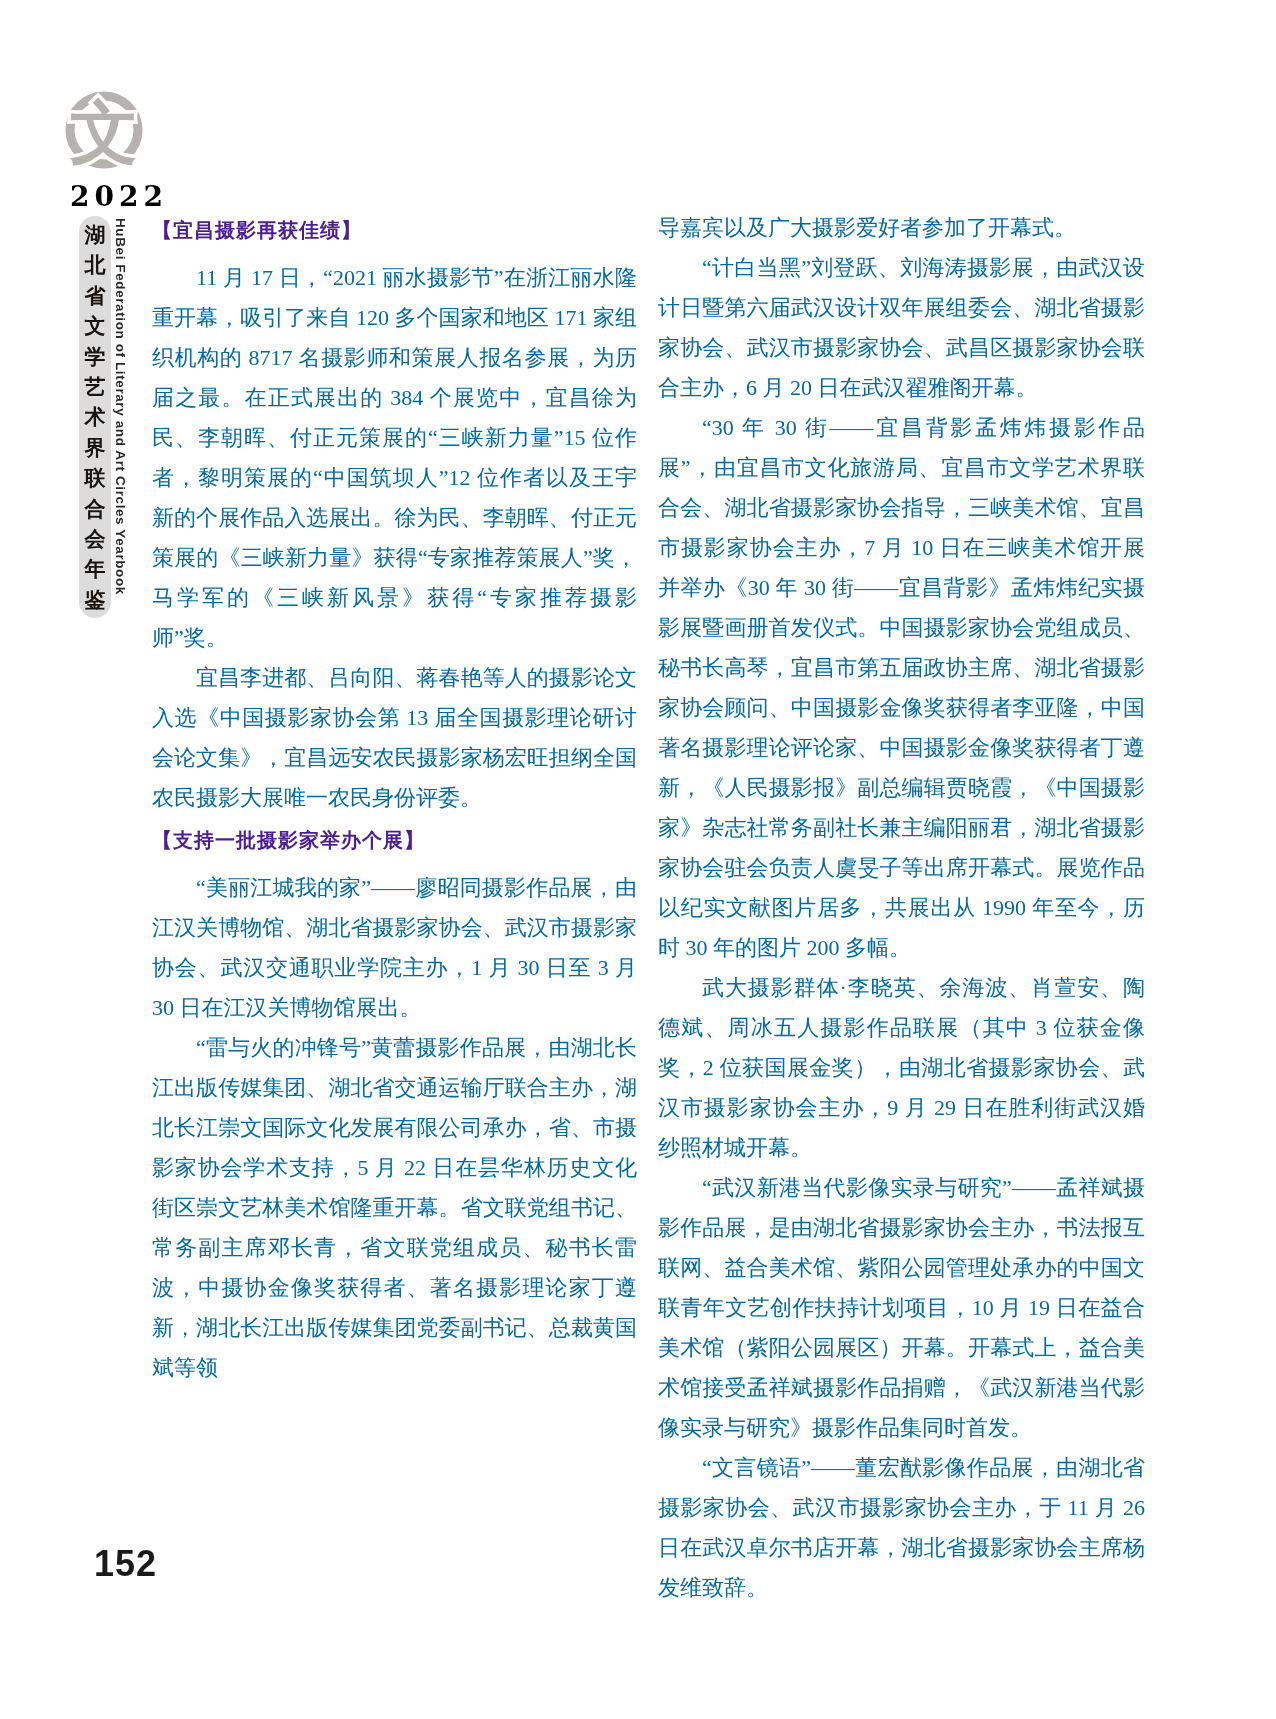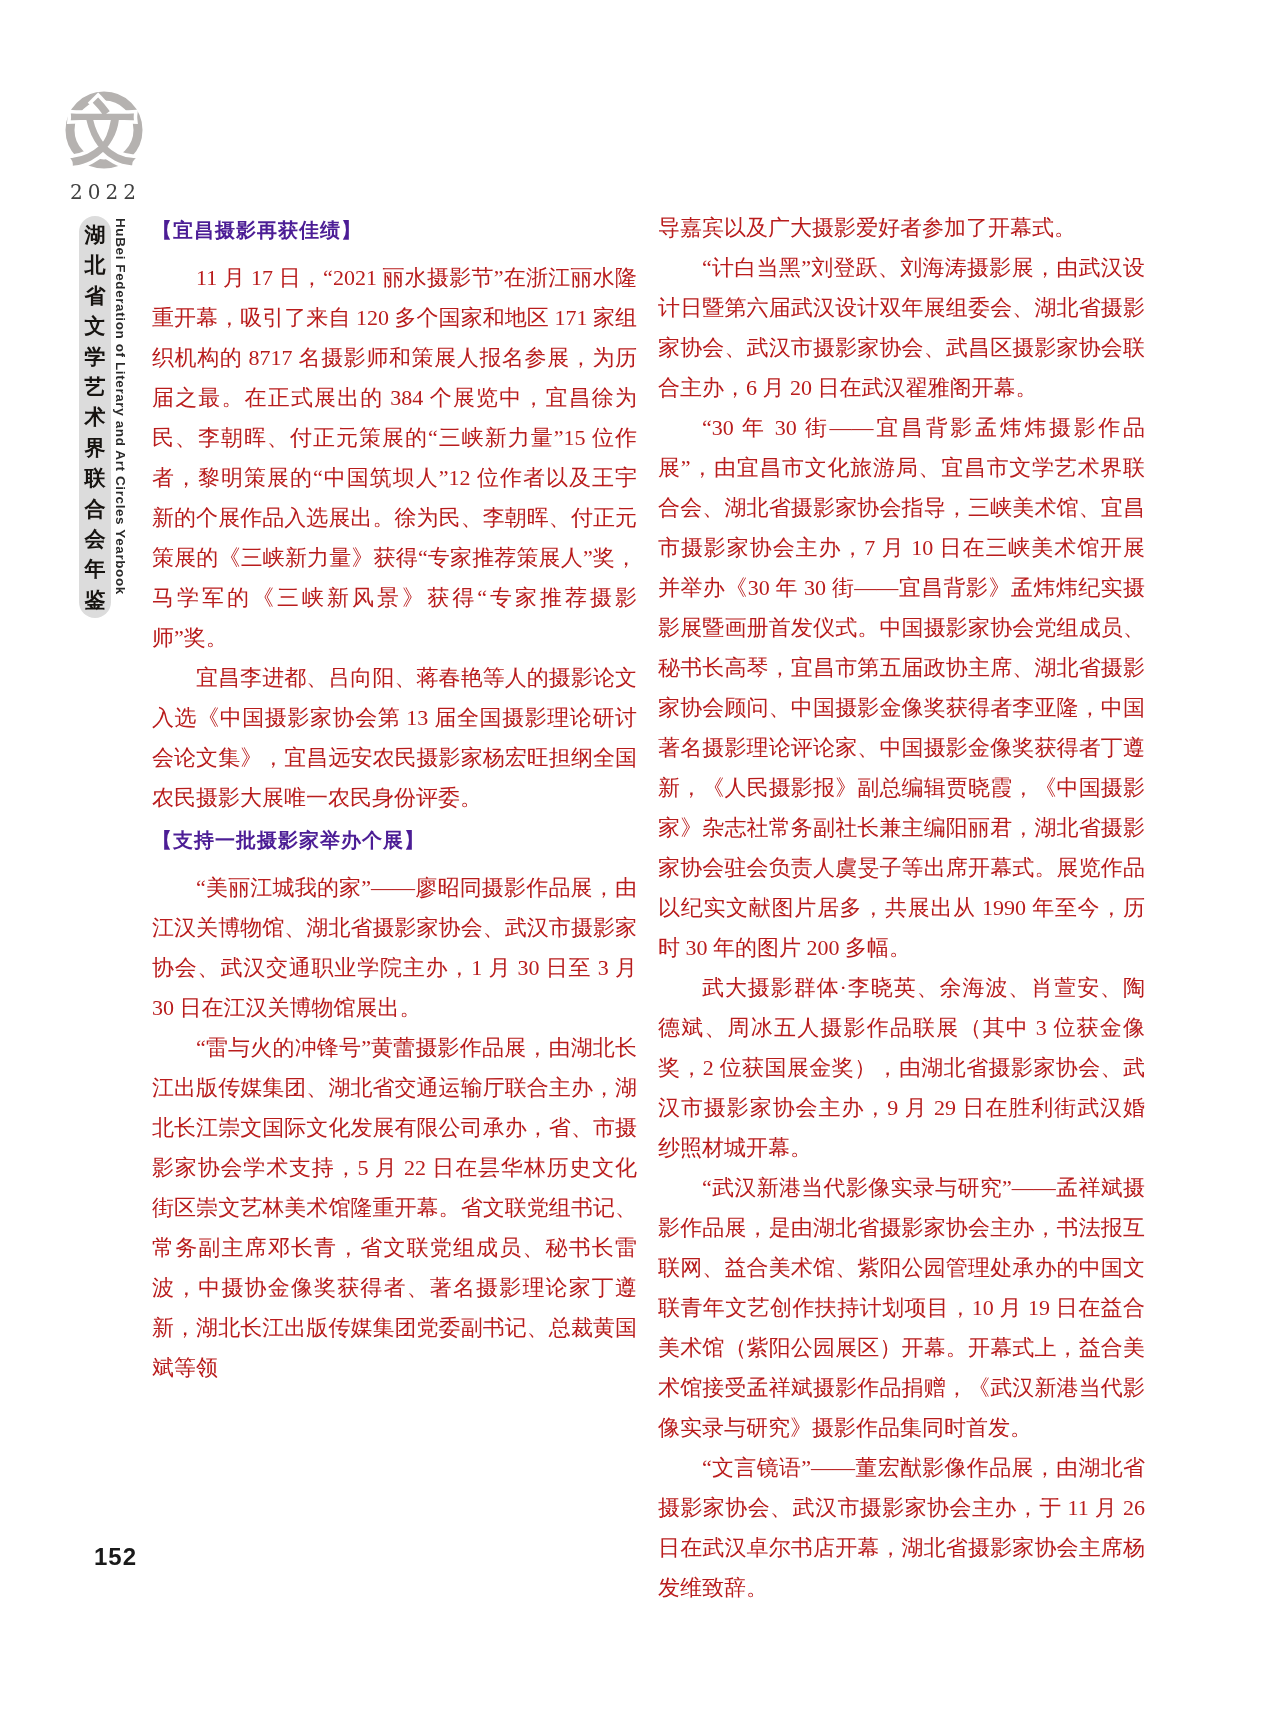--- a/index.html
+++ b/index.html
@@ -10,21 +10,21 @@
     background:#ffffff;
     overflow:hidden;
     font-family:"Liberation Serif","DejaVu Serif",serif;
     color:#1c1613;
   }
   
   .logo{position:absolute;left:60px;top:88px;width:88px;height:92px;}
   .year{
     position:absolute;left:70px;top:180px;width:130px;
     font-family:"DejaVu Serif","Liberation Serif",serif;
-    font-weight:normal;font-size:20px;letter-spacing:5px;color:#404040;
+    font-weight:bold;font-size:28px;letter-spacing:5px;color:#000000;
   }
   
   .sidebar-bar{
     position:absolute;left:79px;top:216px;width:32px;height:402px;
     background:#dcdcdc;border-radius:16px;
     display:flex;flex-direction:column;align-items:center;justify-content:space-between;
     padding:8px 0;box-sizing:border-box;
   }
   .sidebar-bar span{
     font-family:"Liberation Sans","DejaVu Sans",sans-serif;
@@ -43,28 +43,28 @@
   .col-right{left:658px;width:487px;}
   h2.section-title{
     margin:0 0 6px 0;
     font-family:"Liberation Sans","DejaVu Sans",sans-serif;
     font-weight:bold;font-size:20px;line-height:44px;
     letter-spacing:1px;color:#4c1d95;
   }
   h2.section-title.spaced{}
   .col p{
     margin:0;font-size:22px;line-height:40px;
-    text-align:justify;color:#b91c1c;
+    text-align:justify;color:#0369a1;
   }
   .col p.indent{text-indent:2em;}
   
   .page-number{
     position:absolute;left:94px;top:1543px;
     font-family:"Liberation Sans","DejaVu Sans",sans-serif;
-    font-weight:bold;font-size:24px;color:#1a1a1a;letter-spacing:1px;
+    font-weight:bold;font-size:36px;color:#1a1a1a;letter-spacing:1px;
   }
 </style>
 </head>
 <body>
 
 <div class="page">
 
   <div class="logo">
     <svg viewBox="0 0 88 92" width="88" height="92">
       <circle cx="44" cy="42" r="34" fill="none" stroke="#b5b2b0" stroke-width="9"></circle>

